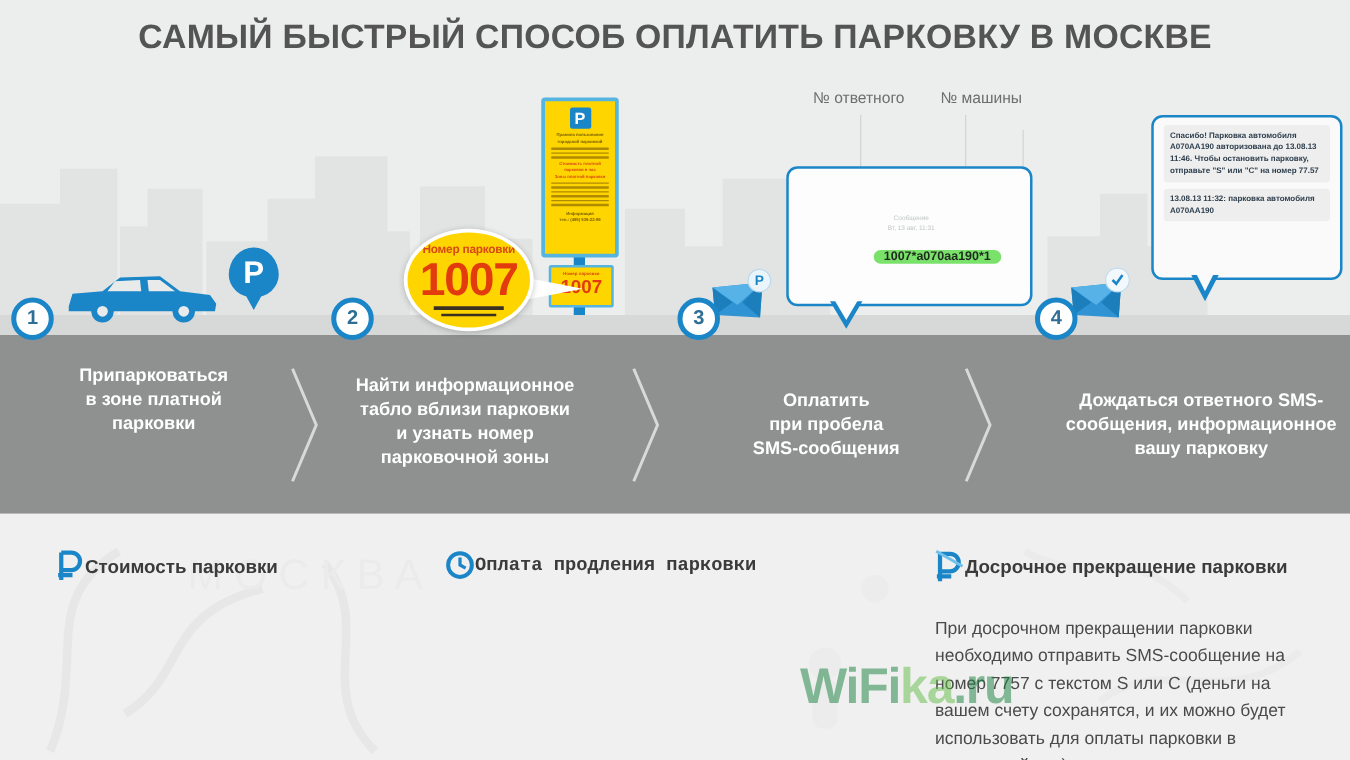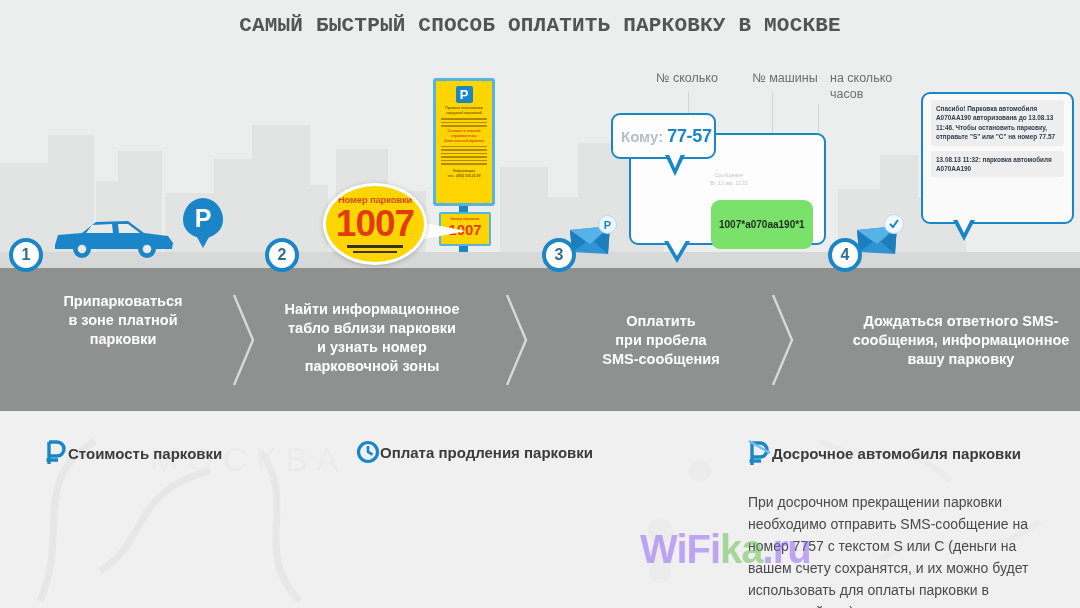--- a/index.html
+++ b/index.html
@@ -17,22 +17,22 @@
   .band-bottom{position:absolute;left:0;top:411px;width:1080px;height:197px;background:#f0f0f0;}
   .road{position:absolute;left:0;top:252px;width:1080px;height:16px;background:#d7d8d8;}
 
   
   .skyline{position:absolute;left:0;top:100px;width:1080px;height:155px;}
   .bld{position:absolute;bottom:0;background:#e2e3e3;}
 
   
   .title{
     position:absolute;left:0;top:14px;width:1080px;text-align:center;
-    font-size:21px;font-weight:bold;color:#545454;letter-spacing:.2px;
-    text-transform:uppercase;font-family:Liberation Mono, monospace;
+    font-size:27px;font-weight:bold;color:#545454;letter-spacing:.2px;
+    text-transform:uppercase;font-family:Liberation Sans, sans-serif;
   }
 
   
   .stepnum{
     position:absolute;width:34px;height:34px;border-radius:50%;
     background:#fff;border:4px solid #1a86c8;box-sizing:border-box;
     color:#2f6f96;font-size:16px;font-weight:bold;
     display:flex;align-items:center;justify-content:center;
     z-index:6;
   }
@@ -132,22 +132,22 @@
   .tobubble .tail2 i{
     position:absolute;left:-7px;top:-24px;width:0;height:0;
     border-left:7px solid transparent;border-right:7px solid transparent;
     border-top:16px solid #fdfdfd;
   }
   .kom{color:#b6c0c4;font-size:15px;font-weight:bold;}
   .num7757{color:#1a86c8;font-size:18px;font-weight:bold;margin-left:4px;letter-spacing:-.3px;}
 
   .smsmeta{position:absolute;left:60px;top:36px;text-align:center;width:76px;color:#c2c7c7;font-size:5.2px;line-height:8px;}
   .greenmsg{
-    position:absolute;left:80px;top:65px;
-    background:#7ae26b;border-radius:9px;padding:19px 8px;
+    position:absolute;left:68px;top:65px;
+    background:#7ae26b;border-radius:9px;padding:0 8px;
     color:#1d2a1d;font-size:10px;font-weight:bold;white-space:nowrap;
   }
 
   
   .clabel{position:absolute;color:#6d6e6e;font-size:12.5px;line-height:16px;text-align:center;}
   .cline{position:absolute;width:1px;background:#d3d4d4;}
 
   
   .reply{
     position:absolute;left:921px;top:92px;width:153px;height:132px;
@@ -174,21 +174,21 @@
   .card{position:absolute;top:440px;}
   .cardhead{display:flex;align-items:center;}
   .cardtitle{color:#3b3b3b;font-size:15px;font-weight:bold;white-space:nowrap;}
   .cardbody{margin-top:25px;color:#4a4a4a;font-size:14px;line-height:22px;}
 
   .wm{
     position:absolute;left:640px;top:527px;font-size:40px;font-weight:bold;
     letter-spacing:-1px;opacity:.5;z-index:9;pointer-events:none;
     font-family:"Liberation Sans",sans-serif;
   }
-  .wm .b{color:#8b5cf6;}
+  .wm .b{color:#15803d;}
   .wm .g{color:#63bb46;}
 
   .ghost{position:absolute;opacity:.35;}
 </style>
 </head>
 <body>
 
 <div class="stage">
 
   <div class="band-top"></div>
@@ -307,43 +307,34 @@
 и узнать номер
 парковочной зоны</div>
   <svg class="chev" style="left:504px;" viewBox="0 0 26 96">
       <path d="M3 3 L22 48 L3 93" fill="none" stroke="#d9d9d9" stroke-width="2.4"></path>
     </svg>
 
   <div class="cline" style="left:688px;top:92px;height:100px;"></div>
   <div class="cline" style="left:772px;top:92px;height:114px;"></div>
   <div class="cline" style="left:818px;top:104px;height:102px;"></div>
 
-  <div class="clabel" style="left:632px;top:70px;width:110px;">№ сколько</div>
+  <div class="clabel" style="left:632px;top:70px;width:110px;">№ ответного</div>
   <div class="clabel" style="left:733px;top:70px;width:104px;">№ машины</div>
-  <div class="clabel" style="left:830px;top:70px;width:84px;white-space:pre-line;text-align:left;">на сколько
-часов</div>
 
   <div class="smsbox">
     <div class="smsmeta">
       <div>Сообщение</div>
       <div>Вт, 13 авг, 11:31</div>
     </div>
     <div class="greenmsg">1007*a070aa190*1</div>
     <div class="tail">
         <i></i>
       </div>
   </div>
 
-  <div class="tobubble">
-    <span class="kom">Кому:</span>
-    <span class="num7757">77-57</span>
-    <div class="tail2">
-        <i></i>
-      </div>
-  </div>
 
   <svg class="env" style="left:568px;top:224px;" viewBox="0 0 44 32">
     <path d="M2 6 L42 2 L40 30 L4 28 Z" fill="#2f93d4"></path>
     <path d="M2 6 L22 20 L42 2 Z" fill="#57b2e8"></path>
     <path d="M2 6 L18 18 L4 28 Z" fill="#1d7ebc"></path>
     <path d="M42 2 L26 18 L40 30 Z" fill="#1d7ebc"></path>
   </svg>
   <div style="position:absolute;left:598px;top:215px;width:19px;height:19px;border-radius:50%;background:#eaf4fb;border:1.5px solid #bcd9ec;box-sizing:border-box;display:flex;align-items:center;justify-content:center;color:#1a86c8;font-size:11px;font-weight:bold;z-index:6;">P</div>
 
   <div class="stepnum" style="left:542px;top:238px;">3</div>
@@ -381,37 +372,37 @@
 
   <div class="card" style="left:46px;width:300px;">
     <div class="cardhead">
       <svg width="22" height="26" viewBox="0 0 22 26">
         <path d="M3 2 L11 2 A7 7 0 0 1 11 16 L3 16 M3 2 L3 24 M0.5 20 L12 20" fill="none" stroke="#1a86c8" stroke-width="3.4"></path>
       </svg>
       <div class="cardtitle">Стоимость парковки</div>
     </div>
   </div>
 
-  <div class="card" style="left:356px;width:330px;">
+  <div class="card" style="left:356px;width:330px;font-family:Liberation Mono, monospace;">
     <div class="cardhead">
       <svg width="24" height="24" viewBox="0 0 24 24">
         <circle cx="12" cy="12" r="9.5" fill="none" stroke="#1a86c8" stroke-width="3.2"></circle>
         <path d="M12 6 L12 12 L16.5 14.5" fill="none" stroke="#1a86c8" stroke-width="2.6"></path>
       </svg>
       <div class="cardtitle">Оплата продления парковки</div>
     </div>
   </div>
 
   <div class="card" style="left:748px;width:326px;">
     <div class="cardhead">
       <svg width="24" height="26" viewBox="0 0 24 26">
         <path d="M4 3 L12 3 A7 7 0 0 1 12 17 L4 17 M4 3 L4 25 M1.5 21 L13 21" fill="none" stroke="#1a86c8" stroke-width="3.4"></path>
         <path d="M1 1 L22 13" fill="none" stroke="#6fc0ea" stroke-width="2.4"></path>
       </svg>
-      <div class="cardtitle">Досрочное автомобиля парковки</div>
+      <div class="cardtitle">Досрочное прекращение парковки</div>
     </div>
     <div class="cardbody" style="white-space:pre-line;">При досрочном прекращении парковки
 необходимо отправить SMS-сообщение на
 номер 7757 с текстом S или C (деньги на
 вашем счету сохранятся, и их можно будет
 использовать для оплаты парковки в
 следующий раз).</div>
   </div>
 
   <div class="wm">

